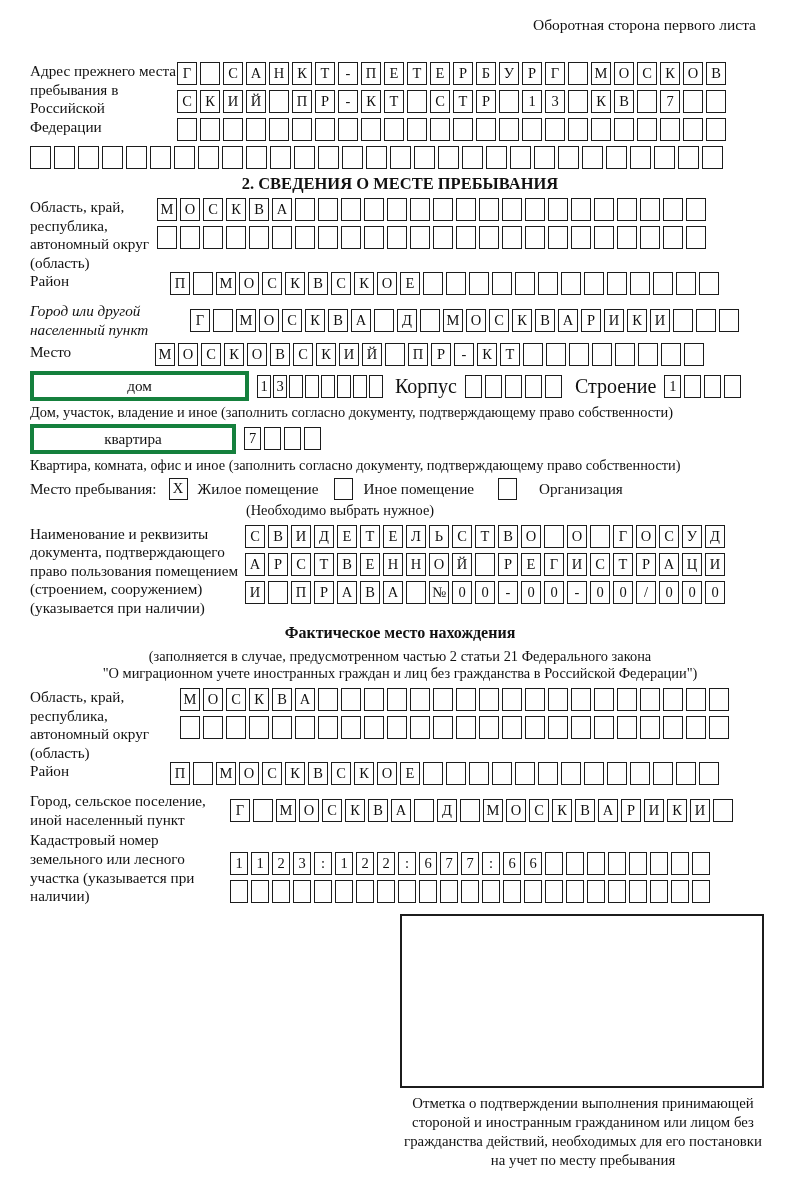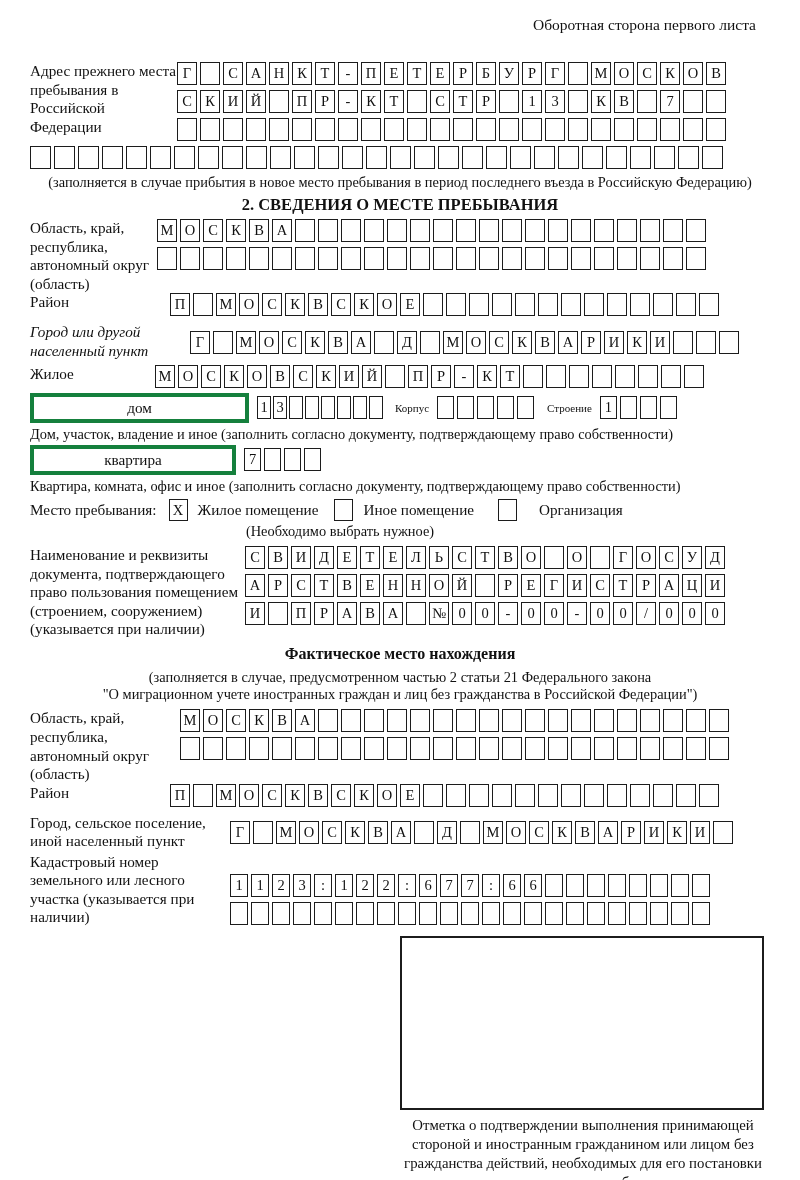--- a/index.html
+++ b/index.html
@@ -28,21 +28,21 @@
   .caption{font-size:14.4px;line-height:1.2;}
   .center{text-align:center;}
   .sec-title{font-size:16.5px;font-weight:bold;text-align:center;margin:4px 0 4px 0;}
   .sub-title{font-size:16px;font-weight:bold;text-align:center;margin:6px 0 6px 0;}
 
   .house-row{display:flex;align-items:center;margin-bottom:3px;}
   .wide-box{box-sizing:content-box;height:22px;border:4px solid #15803d;display:flex;
             align-items:center;justify-content:center;font-size:15.2px;flex:none;}
   .box-dom{width:211px;margin-right:8px;}
   .box-kv{width:198px;margin-right:8px;}
-  .inline-label{font-size:11px;padding:0 8px 0 10px;flex:none;}
+  .inline-label{font-size:20px;padding:0 8px 0 10px;flex:none;}
   .house-row .cell-row{margin-bottom:0;}
 
   .stay-row{display:flex;align-items:center;margin-bottom:2px;font-size:15.2px;}
   .checkbox{box-sizing:content-box;width:17px;height:20px;border:1.6px solid #1c1c1c;
             display:inline-flex;align-items:center;justify-content:center;
             font-size:14.5px;flex:none;}
   .stay-row .opt-label{padding:0 10px;}
   .stay-row .lead{padding-right:12px;}
   .hint{font-size:14.4px;text-align:center;width:260px;margin:0 0 6px 180px;}
 
@@ -167,21 +167,20 @@
       <span class="cell"></span>
       <span class="cell"></span>
       <span class="cell"></span>
       <span class="cell"></span>
       <span class="cell"></span>
       <span class="cell"></span>
       <span class="cell"></span>
       <span class="cell"></span>
       <span class="cell"></span>
     </div>
-  <div class="caption center mb4">(заполняется в случае прибытия в новое место пребывания в период последнего въезда в Российскую Федерацию)</div>
 
   <div class="sec-title">2. СВЕДЕНИЯ О МЕСТЕ ПРЕБЫВАНИЯ</div>
 
   <div class="frow">
     <div class="flabel w127">Область, край, республика, автономный округ (область)</div>
     <div class="cells-col">
       <div class="cell-row">
           <span class="cell">М</span>
           <span class="cell">О</span>
           <span class="cell">С</span>
@@ -290,21 +289,21 @@
         <span class="cell">И</span>
         <span class="cell">К</span>
         <span class="cell">И</span>
         <span class="cell"></span>
         <span class="cell"></span>
         <span class="cell"></span>
       </div>
   </div>
 
   <div class="frow" style="margin-top:4px">
-    <div class="flabel w125">Жилое</div>
+    <div class="flabel w125">Место</div>
     <div class="cell-row">
         <span class="cell">М</span>
         <span class="cell">О</span>
         <span class="cell">С</span>
         <span class="cell">К</span>
         <span class="cell">О</span>
         <span class="cell">В</span>
         <span class="cell">С</span>
         <span class="cell">К</span>
         <span class="cell">И</span>

